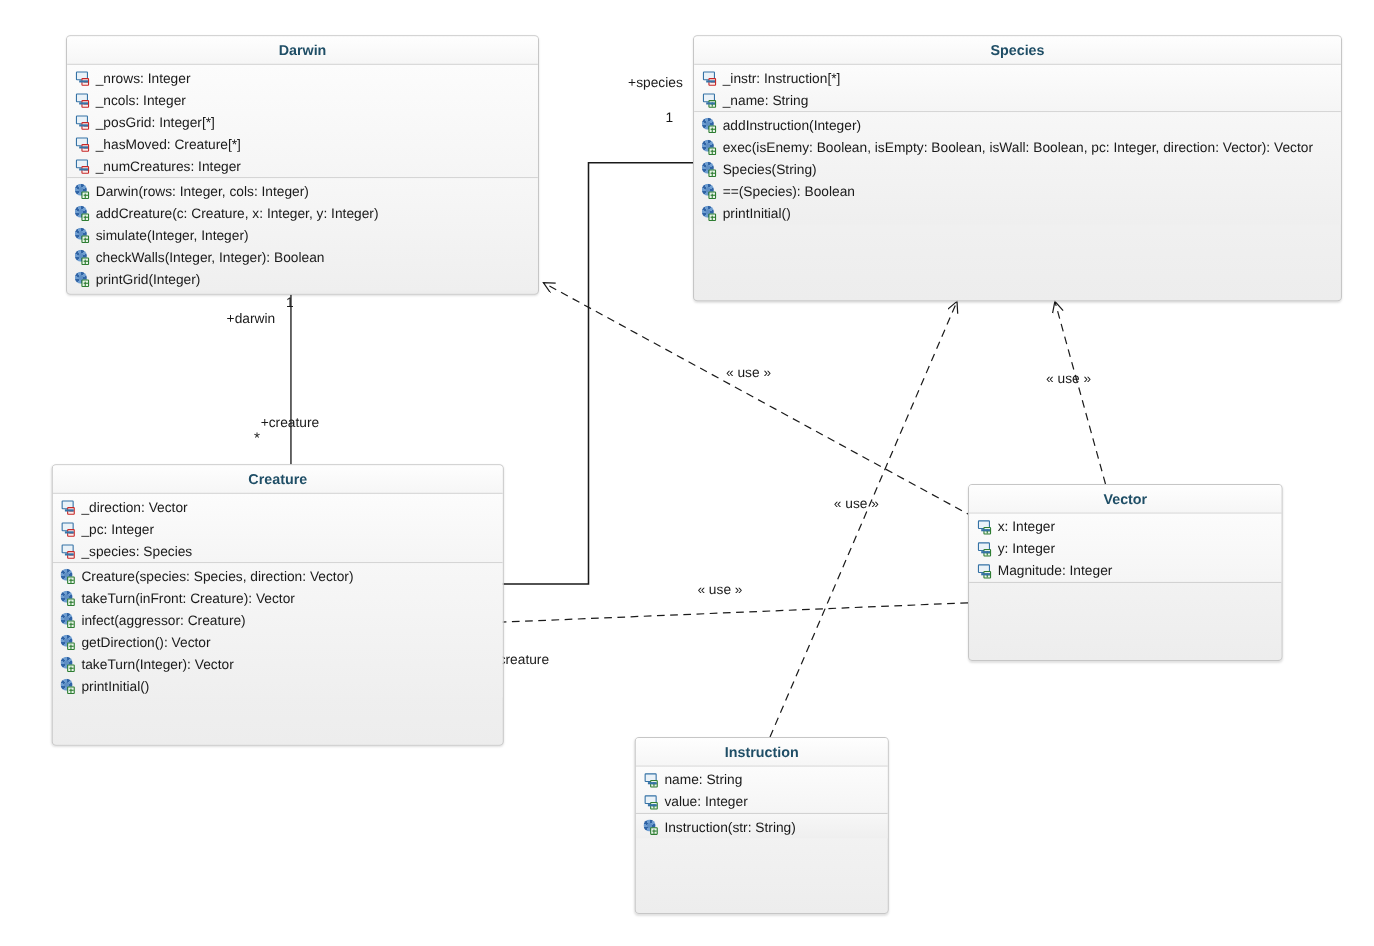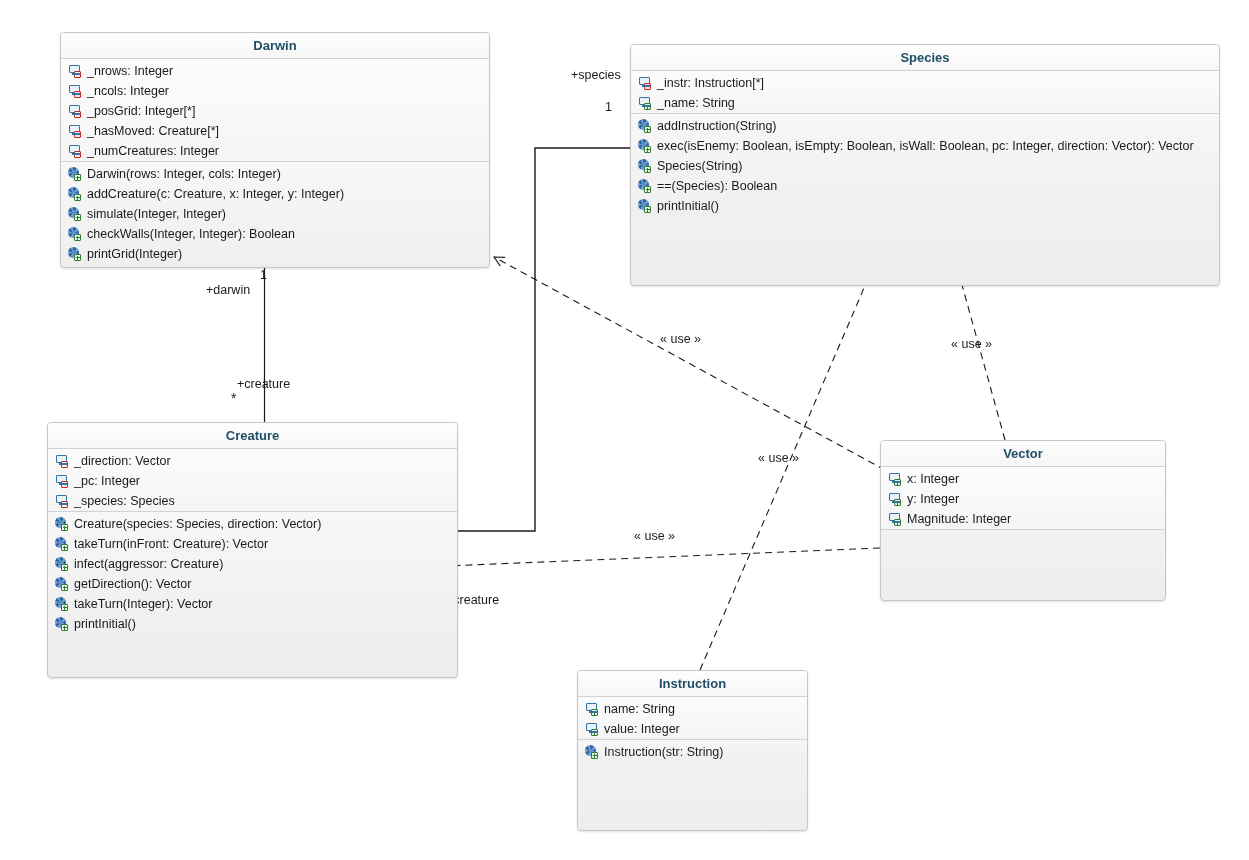--- a/index.html
+++ b/index.html
@@ -275,42 +275,42 @@
       </div>
       <div class="uml-row">
         <span class="icon meth">
             <span class="badge plus"></span>
           </span>
         <span class="lbl">printGrid(Integer)</span>
       </div>
     </div>
   </div>
 
-  <div class="uml-class" style="left:630px; top:44px; width:590px; height:242px;">
+  <div class="uml-class" style="left:630px; top:32px; width:590px; height:242px;">
     <div class="uml-header">Species</div>
     <div class="uml-section">
       <div class="uml-row">
         <span class="icon attr">
             <span class="badge minus"></span>
           </span>
         <span class="lbl">_instr: Instruction[*]</span>
       </div>
       <div class="uml-row">
         <span class="icon attr">
             <span class="badge plus"></span>
           </span>
         <span class="lbl">_name: String</span>
       </div>
     </div>
     <div class="uml-section last">
       <div class="uml-row">
         <span class="icon meth">
             <span class="badge plus"></span>
           </span>
-        <span class="lbl">addInstruction(String)</span>
+        <span class="lbl">addInstruction(Integer)</span>
       </div>
       <div class="uml-row">
         <span class="icon meth">
             <span class="badge plus"></span>
           </span>
         <span class="lbl">exec(isEnemy: Boolean, isEmpty: Boolean, isWall: Boolean, pc: Integer, direction: Vector): Vector</span>
       </div>
       <div class="uml-row">
         <span class="icon meth">
             <span class="badge plus"></span>

